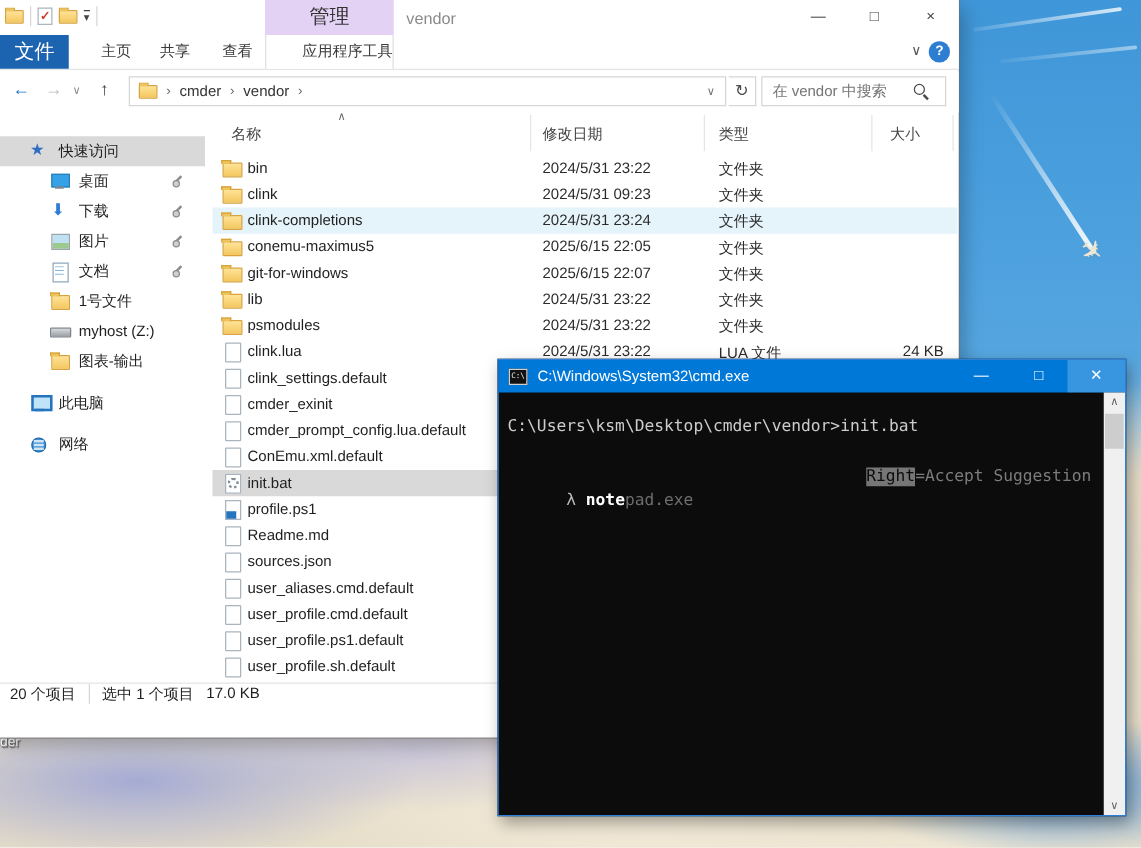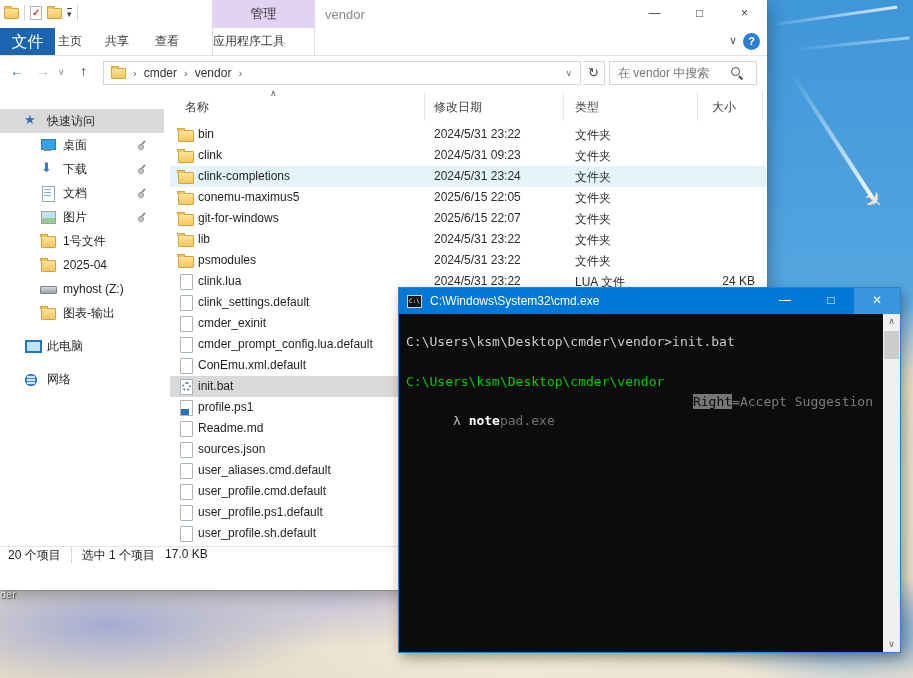--- a/index.html
+++ b/index.html
@@ -36,29 +36,29 @@
   .qat-sep { width:1px; height:16px; background:#d8d8d8; }
   .ico-folder-s { width:15px; height:11px; background:linear-gradient(180deg,#ffe396,#f3c75f);
     border:1px solid #d8a33c; border-radius:1px; position:relative; }
   .ico-folder-s::before { content:""; position:absolute; top:-3px; left:-1px; width:6px; height:2px;
     background:#eec45c; border:1px solid #d8a33c; border-bottom:none; border-radius:1px 1px 0 0; }
   .ico-props { width:12px; height:14px; background:#fff; border:1px solid #aab6c0; position:relative; }
   .ico-props::after { content:"✓"; position:absolute; left:1px; top:0px; color:#cc3b2a; font-size:10px; font-weight:bold; }
   .qat-drop { font-size:9px; color:#444; border-top:1.5px solid #444; line-height:8px; padding-top:1px; }
 
   .manage-tab { position:absolute; left:212px; top:0; width:103px; height:28px; background:#e3d2f4;
-    color:#333; font-size:13px; text-align:center; line-height:28px; }
+    color:#333; font-size:16px; text-align:center; line-height:28px; }
   .win-title { position:absolute; left:325px; top:7px; color:#8a8a8a; font-size:13px; }
   .win-btns { position:absolute; right:0; top:0; display:flex; }
   .wbtn { width:45px; height:28px; text-align:center; line-height:26px; color:#444; font-size:12px; }
 
   .tabrow { position:absolute; left:0; top:28px; width:100%; height:28px; background:#fff; border-bottom:1px solid #e4e4e4; }
   .tab-file { position:absolute; left:0; top:0; width:55px; height:27px; background:#1d64b0; color:#fff;
     font-size:16px; text-align:center; line-height:27px; }
-  .tab { position:absolute; top:0; height:27px; color:#3b3b3b; font-size:12px; text-align:left; line-height:27px; }
+  .tab { position:absolute; top:0; height:27px; color:#3b3b3b; font-size:12px; text-align:right; line-height:27px; }
   .tab.home { left:58px; width:47px; }
   .tab.share { left:105px; width:47px; }
   .tab.view { left:155px; width:47px; }
   .tab.tools { left:212px; width:103px; background:#fff; border-left:1px solid #e0e0e0; border-right:1px solid #e0e0e0; }
   .ribbon-chevron { position:absolute; right:30px; top:6px; color:#555; font-size:11px; }
   .help-btn { position:absolute; right:7px; top:5px; width:17px; height:17px; border-radius:50%;
     background:#2d7ed3; color:#fff; font-size:11px; font-weight:bold; text-align:center; line-height:17px; }
 
   .addr-row { position:absolute; left:0; top:57px; width:100%; height:33px; background:#fff; }
   .nav-ico { position:absolute; top:6px; font-size:14px; color:#3a6ea5; }
@@ -239,36 +239,32 @@
         <span class="si si-desktop"></span>
         <span>桌面</span>
         <span class="pin"></span>
       </div>
       <div class="side-row">
         <span class="si si-download"></span>
         <span>下载</span>
         <span class="pin"></span>
       </div>
       <div class="side-row">
+        <span class="si si-pictures"></span>
+        <span>图片</span>
+        <span class="pin"></span>
+      </div>
+      <div class="side-row">
         <span class="si si-document"></span>
         <span>文档</span>
         <span class="pin"></span>
       </div>
       <div class="side-row">
-        <span class="si si-pictures"></span>
-        <span>图片</span>
-        <span class="pin"></span>
-      </div>
-      <div class="side-row">
         <span class="si si-folder"></span>
         <span>1号文件</span>
-      </div>
-      <div class="side-row">
-        <span class="si si-folder"></span>
-        <span>2025-04</span>
       </div>
       <div class="side-row">
         <span class="si si-drive"></span>
         <span>myhost (Z:)</span>
       </div>
       <div class="side-row">
         <span class="si si-folder"></span>
         <span>图表-输出</span>
       </div>
       <div class="side-row root gap">
@@ -455,21 +451,20 @@
     <span class="cmd-title-text">C:\Windows\System32\cmd.exe</span>
     <div class="cmd-btns">
       <div class="cbtn">—</div>
       <div class="cbtn">□</div>
       <div class="cbtn close">✕</div>
     </div>
   </div>
   <div class="cmd-body">
     <div class="cline">C:\Users\ksm\Desktop\cmder\vendor&gt;init.bat</div>
     <div class="cline"></div>
-    <div class="cline"><span class="green">C:\Users\ksm\Desktop\cmder\vendor</span></div>
     <div class="cline">
       <span class="lam">λ </span><span class="typed">note</span><span class="sugg">pad.exe</span>
       <span class="cmd-hint"><span class="hkey">Right</span><span class="hrest">=Accept Suggestion</span></span>
     </div>
   </div>
   <div class="cmd-scroll">
     <span class="sarr up">∧</span>
     <span class="vthumb"></span>
     <span class="sarr down">∨</span>
   </div>

